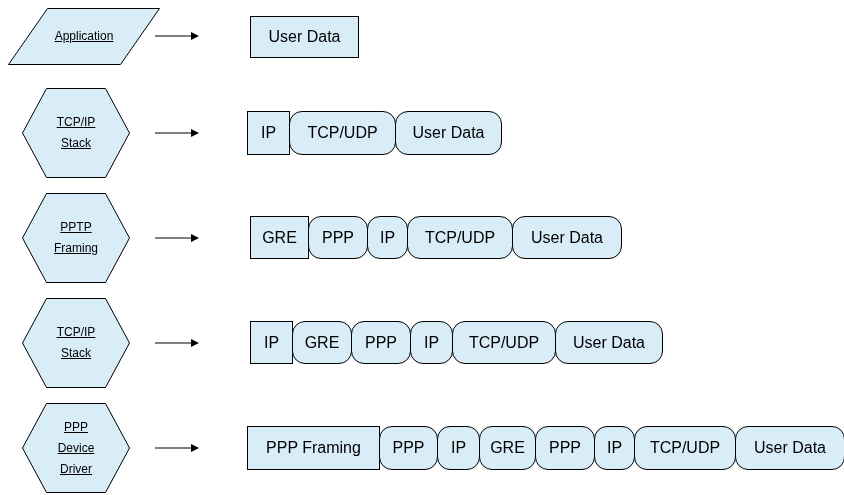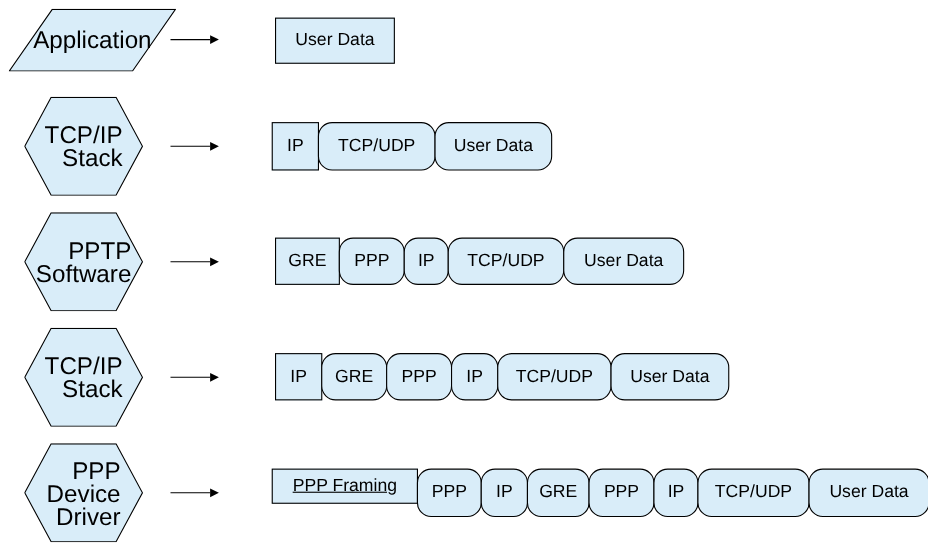--- a/index.html
+++ b/index.html
@@ -10,23 +10,24 @@
     background: var(--bg, #ffffff);
     font-family: "Liberation Sans", sans-serif;
     color: var(--text, #000000);
     overflow: hidden;
   }
   .shape { position: absolute; }
   .shape svg { position: absolute; left: 0; top: 0; display: block; }
   .shape-label {
     position: absolute; left: 0; top: 0; right: 0; bottom: 0;
     display: flex; align-items: center; justify-content: center;
-    text-align: right;
-    font-size: 22px; line-height: 21px;
+    text-align: center;
+    font-size: 12px; line-height: 21px;
     white-space: pre-line;
+    text-decoration: underline;
   }
   .arrow { position: absolute; }
   .boxes { position: absolute; display: flex; padding-left: 47px; }
   .cell {
     box-sizing: border-box;
     background: var(--shape-fill, #d9edf9);
     border: 1px solid var(--outline, #000000);
     display: flex; align-items: center; justify-content: center;
     font-size: 16px;
     white-space: nowrap;
@@ -75,21 +76,21 @@
       <div class="cell" style="width:107px; height:44px;">User Data</div>
     </div>
   </div>
 
   <div>
     <div class="shape" style="left:22px; top:193px; width:108px; height:90px;">
       <svg width="108" height="90">
         <polygon class="poly" points="0.5,45 24.5,0.5 83.5,0.5 107.5,45 83.5,89.5 24.5,89.5"></polygon>
       </svg>
       <div class="shape-label">PPTP
-Software</div>
+Framing</div>
     </div>
     <svg class="arrow" style="left:154px; top:232px;" width="46" height="12">
       <line class="aline" x1="1" y1="6" x2="37" y2="6"></line>
       <polygon class="ahead" points="37,2 45,6 37,10"></polygon>
     </svg>
     <div class="boxes" style="left:203px; top:216px;">
       <div class="cell" style="width:59px; height:43px;">GRE</div>
       <div class="cell" style="width:60px; height:43px;">PPP</div>
       <div class="cell" style="width:41px; height:43px;">IP</div>
       <div class="cell" style="width:106px; height:43px;">TCP/UDP</div>
@@ -126,21 +127,21 @@
       </svg>
       <div class="shape-label">PPP
 Device
 Driver</div>
     </div>
     <svg class="arrow" style="left:154px; top:442px;" width="46" height="12">
       <line class="aline" x1="1" y1="6" x2="37" y2="6"></line>
       <polygon class="ahead" points="37,2 45,6 37,10"></polygon>
     </svg>
     <div class="boxes" style="left:200px; top:426px;">
-      <div class="cell" style="width:133px; height:32px;text-decoration:underline;">PPP Framing</div>
+      <div class="cell" style="width:133px; height:44px;">PPP Framing</div>
       <div class="cell" style="width:59px; height:44px;">PPP</div>
       <div class="cell" style="width:43px; height:44px;">IP</div>
       <div class="cell" style="width:57px; height:44px;">GRE</div>
       <div class="cell" style="width:60px; height:44px;">PPP</div>
       <div class="cell" style="width:41px; height:44px;">IP</div>
       <div class="cell" style="width:102px; height:44px;">TCP/UDP</div>
       <div class="cell" style="width:110px; height:44px;">User Data</div>
     </div>
   </div>
 

